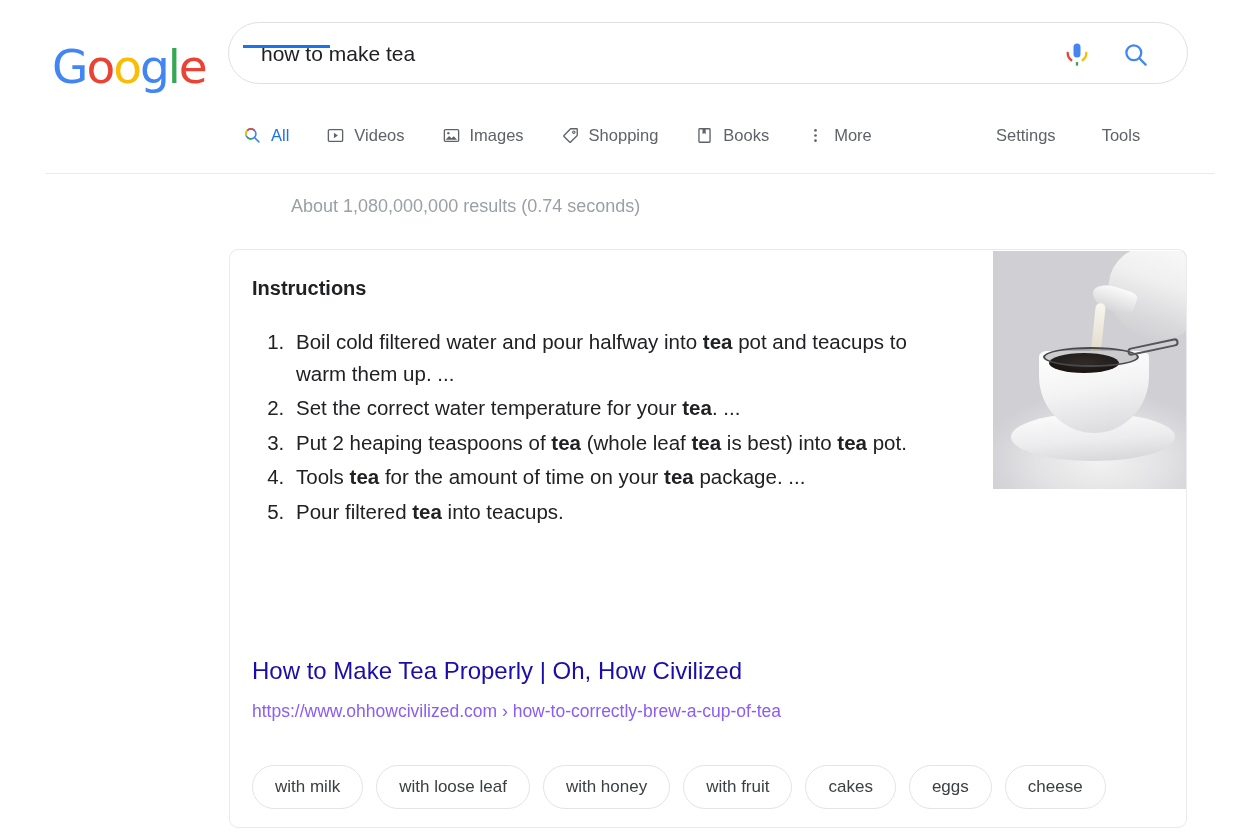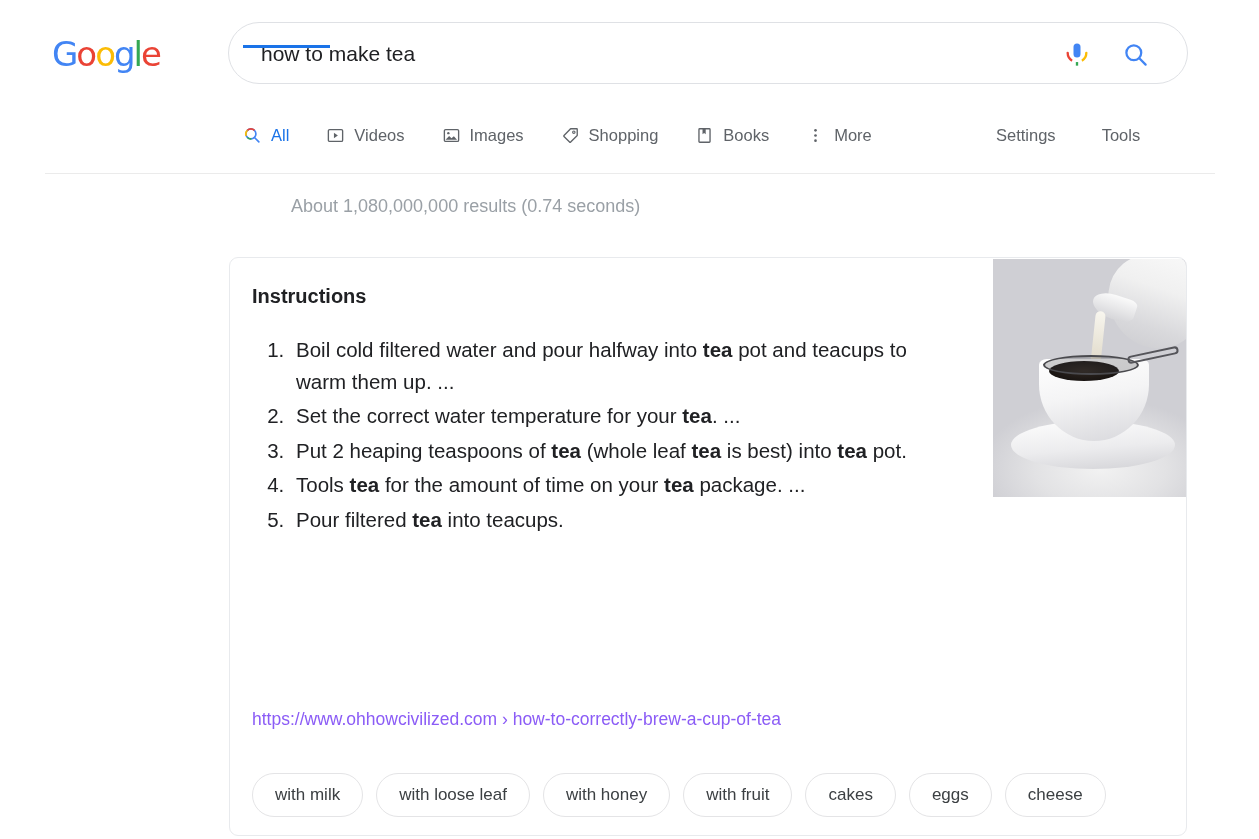--- a/index.html
+++ b/index.html
@@ -8,22 +8,22 @@
     width: 1259px; height: 839px;
     background: #ffffff;
     font-family: "Liberation Sans", sans-serif;
     overflow: hidden;
   }
   .page { position: relative; width: 1259px; height: 839px; background:#fff; }
 
   
   .header { position: absolute; left:0; top:0; width:1259px; height:110px; }
   .logo {
-    position: absolute; left: 52px; top: 28px;
-    font-size: 34px; line-height: 52px;
+    position: absolute; left: 52px; top: 41px;
+    font-size: 47px; line-height: 52px;
     font-family: "DejaVu Sans", sans-serif;
     font-weight: 500; letter-spacing: -2.0px;
     white-space: nowrap; user-select:none;
   }
   .logo span { display:inline-block; }
 
   .searchbox {
     position: absolute; left: 228px; top: 22px;
     width: 960px; height: 62px;
     border: 1px solid #dfe1e5; border-radius: 31px;
@@ -59,21 +59,20 @@
     position:absolute; left:247px; top:196px;
     font-size:18px; color:#9aa0a6; white-space:nowrap;margin-left:44px;
   }
 
   
   .card {
     position:absolute; left:229px; top:249px;
     width: 958px; height: 579px;
     border:1px solid #e8eaed; border-radius:9px; background:#fff;
     overflow:hidden;
-    margin-top:8px;
   }
   .card-title {
     position:absolute; left:22px; top:27px;
     font-size:20px; font-weight:bold; color:#202124;
   }
   .steps {
     position:absolute; left:22px; top:76px; width:700px;
     margin:0; padding:0 0 0 38px;
     list-style-position: outside;
   }
@@ -266,20 +265,21 @@
       <div class="pot"></div>
       <div class="spout"></div>
       <div class="stream"></div>
       <div class="saucer"></div>
       <div class="cup"></div>
       <div class="liquid"></div>
       <div class="strainer"></div>
       <div class="strainer-handle"></div>
     </div>
 
+    <div class="result-title">How to Make Tea Properly | Oh, How Civilized</div>
 
     <div class="result-url">https://www.ohhowcivilized.com › how-to-correctly-brew-a-cup-of-tea</div>
 
     <div class="chips" id="chips-row">
         <div class="chip">with milk</div>
         <div class="chip">with loose leaf</div>
         <div class="chip">with honey</div>
         <div class="chip">with fruit</div>
         <div class="chip">cakes</div>
         <div class="chip">eggs</div>

